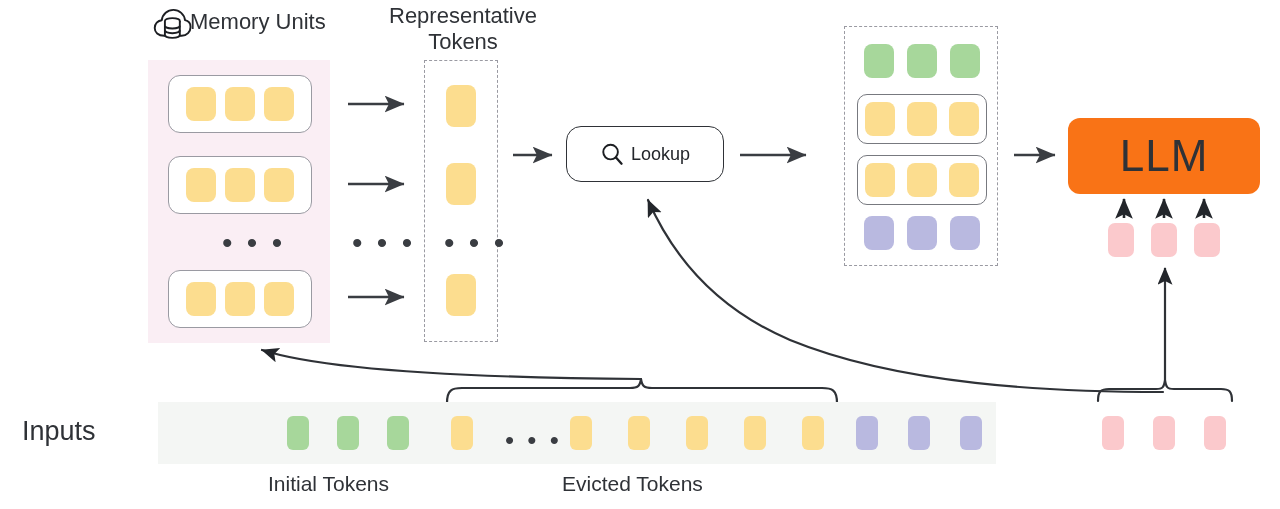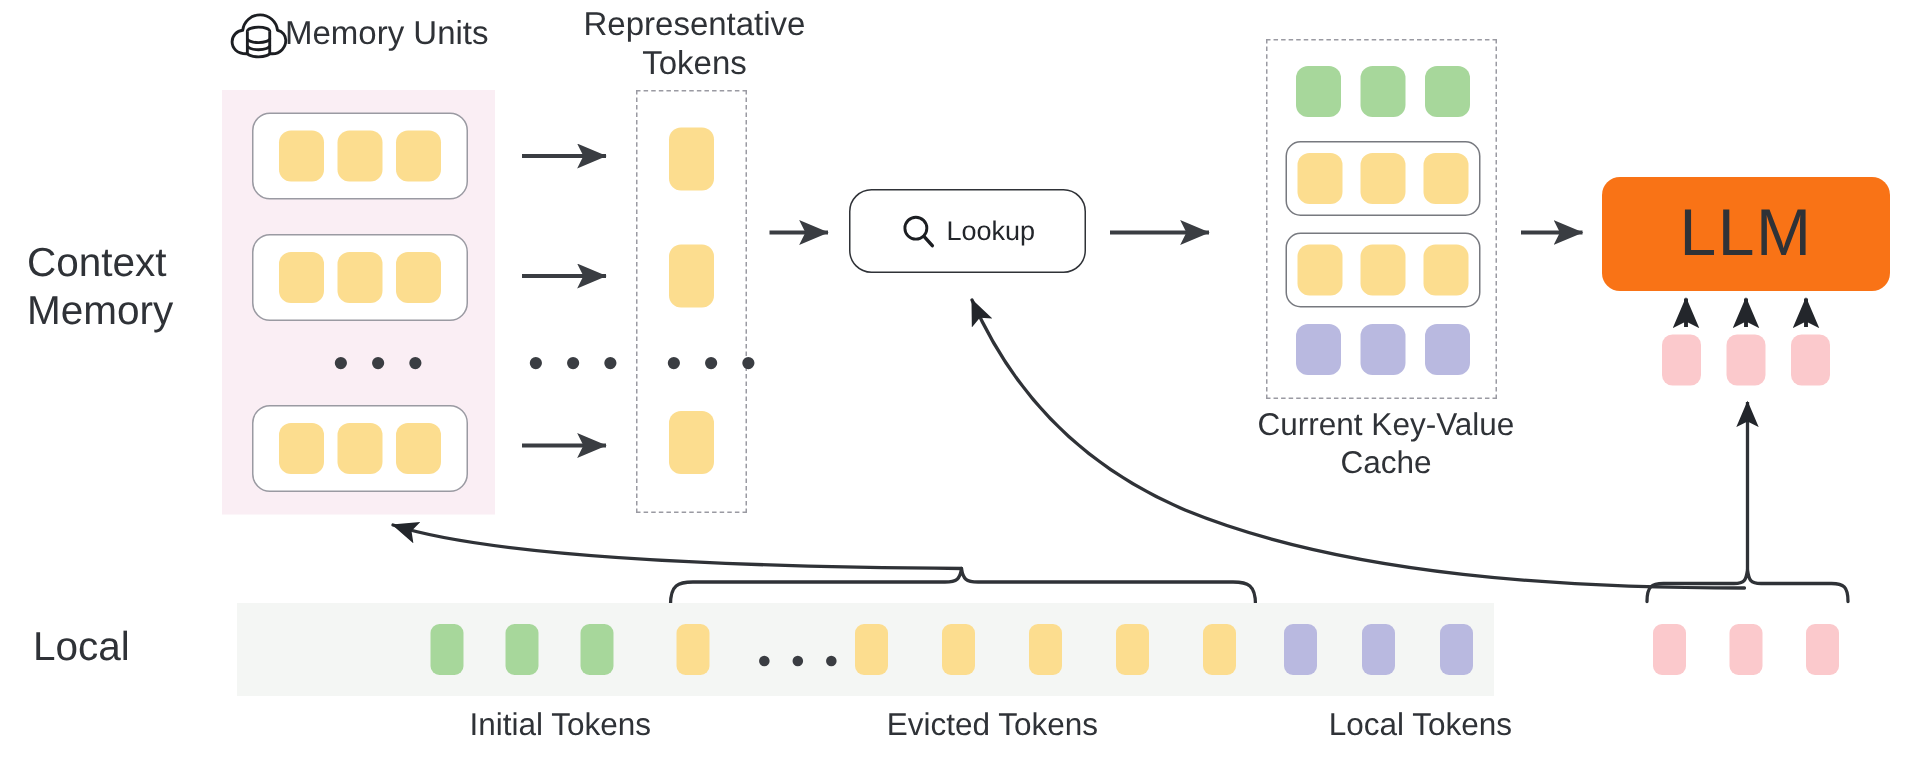--- a/index.html
+++ b/index.html
@@ -37,21 +37,21 @@
   }
   .lbl-kvcache{
     left:818px; top:272px; width:212px;
     font-size:21px; text-align:center; color:#2f3237;
   }
   .lbl-pastkv{
     left:168px; top:415px;
     font-size:21px; color:#2f3237;
   }
   .cap{
-    font-size:21px; color:#2f3237; text-align:right;
+    font-size:21px; color:#2f3237; text-align:left;
   }
   .cap-initial{ left:268px; top:472px; width:166px;}
   .cap-evicted{ left:562px; top:472px; width:170px;}
   .cap-local{   left:838px; top:472px; width:170px;}
   .cap-current{ left:1080px;top:472px; width:180px;}
 
   
   .ctx-panel{
     left:148px; top:60px; width:182px; height:283px;
     background:#faeef4;
@@ -202,23 +202,21 @@
     <path d="M1098,401 C1098,391 1101,389 1109,389 L1156,389
              C1163,389 1164,387 1165,380
              C1166,387 1167,389 1174,389 L1221,389
              C1229,389 1232,391 1232,401" fill="none" stroke="#2f3237" stroke-width="2.2" stroke-linecap="round" stroke-linejoin="round"></path>
 
     <line x1="1165" y1="380" x2="1165" y2="268" stroke="#2f3237" stroke-width="2.2" marker-end="url(#ahs)"></line>
 
     <path d="M1163,392 C1050,392 900,385 790,340 C710,306 670,250 648,200" fill="none" stroke="#2f3237" stroke-width="2.2" marker-end="url(#ahs)" stroke-linecap="round"></path>
   </svg>
 
-  <div class="abs txt lbl-context">Context
-Memory</div>
-  <div class="abs txt lbl-inputs">Local</div>
+  <div class="abs txt lbl-inputs">Inputs</div>
 
   <div class="abs" style="left:152px;top:4px;width:40px;height:40px;">
     <svg viewBox="0 0 44 42" width="40" height="40">
       <path d="M13.5,34 C6.6,34 3,30 3,25.3 C3,21 6.3,17.2 10.8,16.8
                C11.6,10.3 17,5.5 23.6,5.5 C30.1,5.5 35.6,10.4 36.3,16.8
                C40,17.5 42.4,20.6 42.4,24.2 C42.4,29.3 38.4,34 32.6,34 Z" fill="none" stroke="#1c1e22" stroke-width="2.1" stroke-linejoin="round" stroke-linecap="round"></path>
       <ellipse cx="22.4" cy="17.6" rx="8.2" ry="3.1" fill="#fff" stroke="#1c1e22" stroke-width="2.1"></ellipse>
       <path d="M14.2,17.6 L14.2,33.2 C14.2,34.9 17.9,36.3 22.4,36.3
                C26.9,36.3 30.6,34.9 30.6,33.2 L30.6,17.6" fill="#fff" stroke="#1c1e22" stroke-width="2.1" stroke-linejoin="round"></path>
       <path d="M14.2,22.8 C14.2,24.5 17.9,25.9 22.4,25.9 C26.9,25.9 30.6,24.5 30.6,22.8" fill="none" stroke="#1c1e22" stroke-width="2.1"></path>
@@ -282,22 +280,20 @@
   <div class="abs kv-row boxed kv-r3">
     <span class="chip chip-kv chip-y"></span>
     <span class="chip chip-kv chip-y"></span>
     <span class="chip chip-kv chip-y"></span>
   </div>
   <div class="abs kv-row kv-r4">
     <span class="chip chip-kv chip-p"></span>
     <span class="chip chip-kv chip-p"></span>
     <span class="chip chip-kv chip-p"></span>
   </div>
-  <div class="abs txt lbl-kvcache">Current Key-Value
-Cache</div>
 
   <div class="abs llm">
     <span>LLM</span>
   </div>
   <div class="abs cur-chip-row">
     <span class="chip chip-cur chip-k"></span>
     <span class="chip chip-cur chip-k"></span>
     <span class="chip chip-cur chip-k"></span>
   </div>
 
@@ -320,15 +316,14 @@
   <div class="abs chip chip-in chip-p in-chip-pos" style="left:960px;"></div>
 
   <div class="abs cur-in-row">
     <span class="chip chip-in chip-k"></span>
     <span class="chip chip-in chip-k"></span>
     <span class="chip chip-in chip-k"></span>
   </div>
 
   <div class="abs txt cap cap-initial">Initial Tokens</div>
   <div class="abs txt cap cap-evicted">Evicted Tokens</div>
-  <div class="abs txt cap cap-local">Local Tokens</div>
 
 </div>
 
 </body></html>

